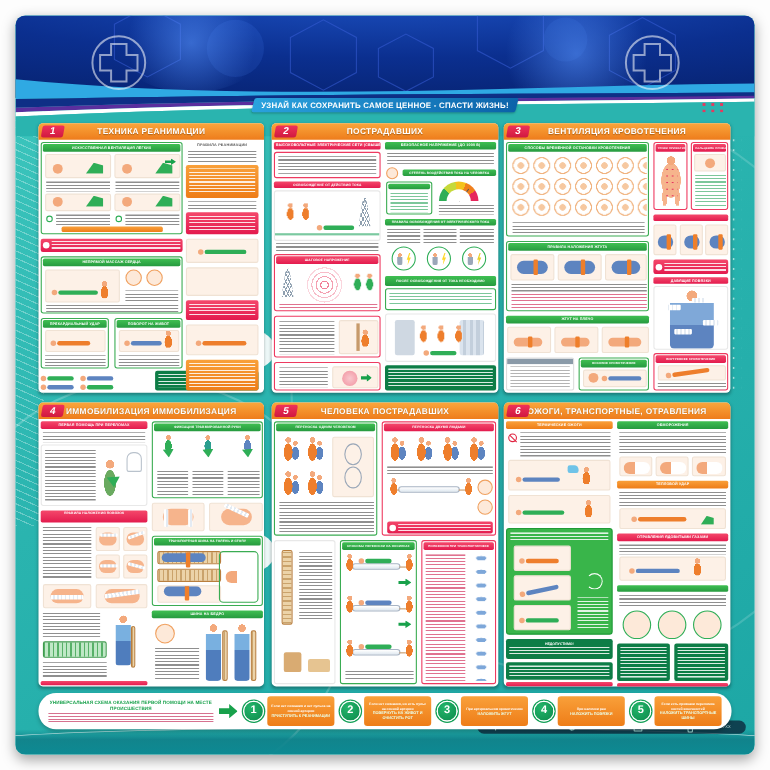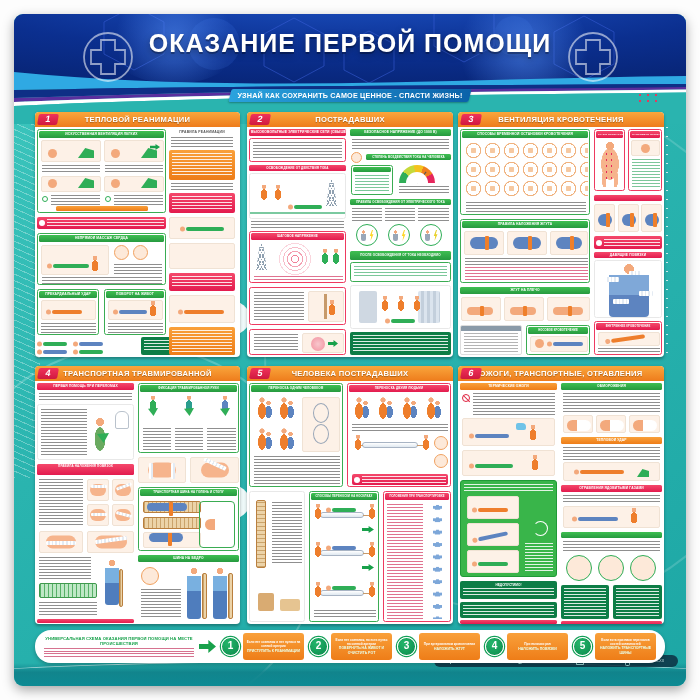--- a/index.html
+++ b/index.html
@@ -152,39 +152,38 @@
       <circle cx="26" cy="26" r="24"></circle>
       <path d="M19 9h14v10h10v14H33v10H19V33H9V19h10z"></path>
     </svg>
   </div>
   <div class="crosswrap" style="left:553px;top:17px">
     <svg width="52" height="52" viewBox="0 0 52 52" fill="none" stroke="#fff" stroke-width="1.8">
       <circle cx="26" cy="26" r="24"></circle>
       <path d="M19 9h14v10h10v14H33v10H19V33H9V19h10z"></path>
     </svg>
   </div>
-  <h1 class="htitle">ОКАЗАНИЕ ПЕРВОЙ ПОМОЩИ</h1>
 
   <svg class="wavesvg" viewBox="0 0 672 70" preserveAspectRatio="none">
     <path d="M0 18 C224 40 448 24 672 22 L672 30 C448 31.3 224 32 0 36 Z" fill="#2fa9e3"></path>
     <path d="M0 36 C224 32 448 31.3 672 30 L672 33 C448 35.7 224 36 0 44 Z" fill="#0e2f86"></path>
     <path d="M0 44 C224 36 448 35.7 672 33 L672 35.5 C448 38.5 224 39 0 48 Z" fill="#5a2f9e"></path>
     <path d="M0 48 C224 39 448 38.5 672 35.5 L672 38.5 C448 41.5 224 41.5 0 52 Z" fill="#ffffff"></path>
     <path d="M0 52 C224 41.5 448 41.5 672 38.5 L672 70 L0 70 Z" fill="#2ab4af"></path>
   </svg>
 
   <div class="ribbon">
     <span>УЗНАЙ КАК СОХРАНИТЬ САМОЕ ЦЕННОЕ - СПАСТИ ЖИЗНЬ!</span>
   </div>
   <div class="reddots"></div>
 
   <section class="panel" style="left:21px;top:98px;width:205px;height:245px">
     <header class="phead">
       <b class="pnum">1</b>
-      <span class="ptitle">ТЕПЛОВОЙ РЕАНИМАЦИИ</span>
+      <span class="ptitle">ТЕХНИКА РЕАНИМАЦИИ</span>
     </header>
     <div class="pbody">
       <div class="sb b-g" style="left:2px;top:2px;width:129px;height:84px">
         <div class="hb h-g"><span>ИСКУССТВЕННАЯ ВЕНТИЛЯЦИЯ ЛЁГКИХ</span></div>
         <div class="tile" style="left:3px;top:10px;width:60px;height:22px">
             <i class="headblob"></i>
             <i class="pillow"></i>
           </div>
         <div class="tile" style="left:66px;top:10px;width:60px;height:22px">
             <i class="headblob"></i>
@@ -440,21 +439,21 @@
             <i class="lay osu" style="left:6px;bottom:3px;width:40px;transform:rotate(-8deg)"></i>
           </div>
         <div class="lines drk" style="left:3px;top:26px;width:62px;height:6px"></div>
       </div>
     </div>
   </section>
 
   <section class="panel" style="left:21px;top:352px;width:205px;height:258px">
     <header class="phead">
       <b class="pnum">4</b>
-      <span class="ptitle">ТРАНСПОРТНАЯ ТРАВМИРОВАННОЙ</span>
+      <span class="ptitle">ИММОБИЛИЗАЦИЯ ИММОБИЛИЗАЦИЯ</span>
     </header>
     <div class="pbody">
       <div class="hb h-r abs" style="left:2px;top:2px;width:97px"><span>ПЕРВАЯ ПОМОЩЬ ПРИ ПЕРЕЛОМАХ</span></div>
       <div class="lines drk" style="left:4px;top:12px;width:93px;height:9px"></div>
       <div class="sb b-n" style="left:2px;top:23px;width:97px;height:56px">
         <div class="lines drk" style="left:3px;top:4px;width:46px;height:46px"></div>
         <i class="kneel" style="right:26px;bottom:8px;width:14px;height:34px;background:radial-gradient(circle 4px at 50% 5px,#f3a97c 96%,transparent),radial-gradient(5.5px 12px at 50% 22px,#6aaa60 96%,transparent)"></i>
         <i class="sling" style="right:24px;bottom:16px"></i>
         <div style="position:absolute;right:4px;top:6px;width:14px;height:18px;border:1.6px solid #b9c2cc;border-radius:6px 6px 2px 2px"></div>
       </div>

